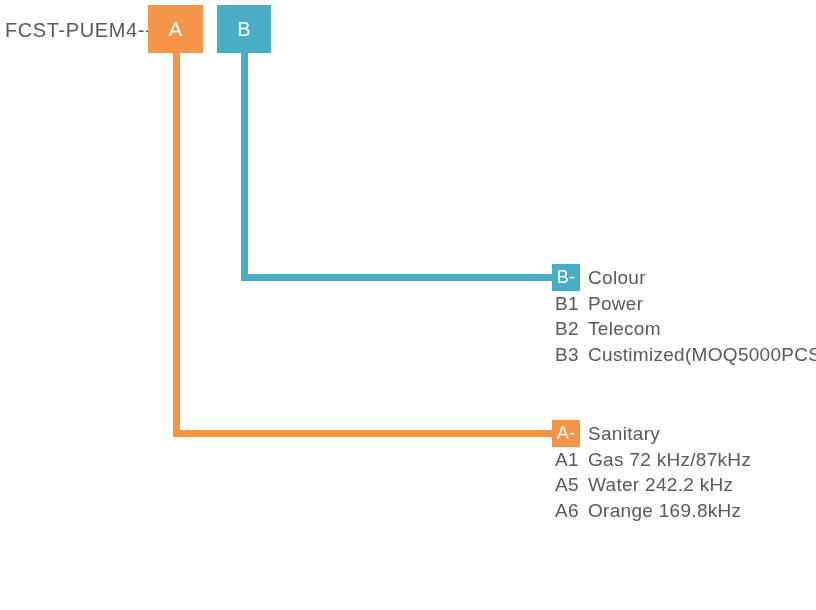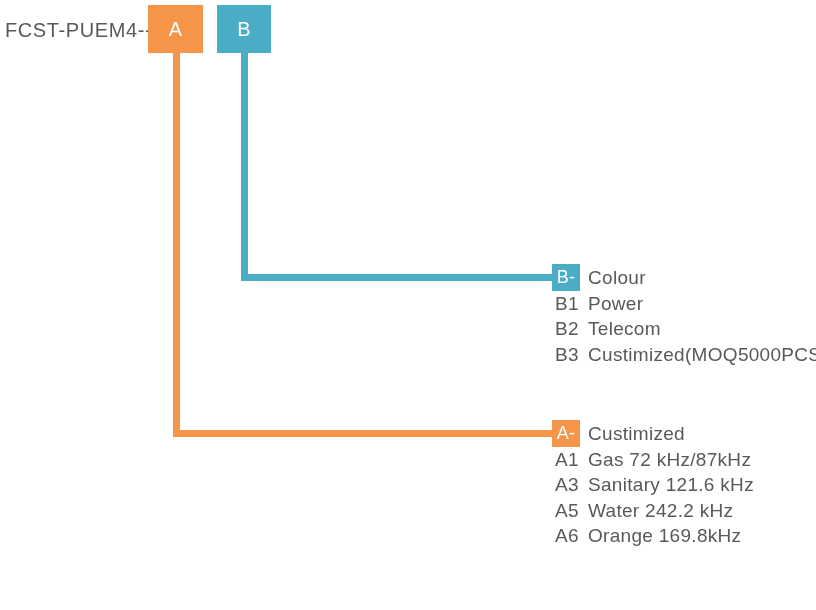--- a/index.html
+++ b/index.html
@@ -119,29 +119,25 @@
     </div>
     <div class="row">
       <span class="code">B3</span>
       <span class="label">Custimized(MOQ5000PCS)</span>
     </div>
   </div>
 
   <div class="section section-a">
     <div class="row head">
       <span class="tag orange">A-</span>
-      <span class="title">Custimized</span>
+      <span class="title">Sanitary</span>
     </div>
     <div class="row">
       <span class="code">A1</span>
       <span class="label">Gas 72 kHz/87kHz</span>
-    </div>
-    <div class="row">
-      <span class="code">A3</span>
-      <span class="label">Sanitary 121.6 kHz</span>
     </div>
     <div class="row">
       <span class="code">A5</span>
       <span class="label">Water 242.2 kHz</span>
     </div>
     <div class="row">
       <span class="code">A6</span>
       <span class="label">Orange 169.8kHz</span>
     </div>
   </div>

